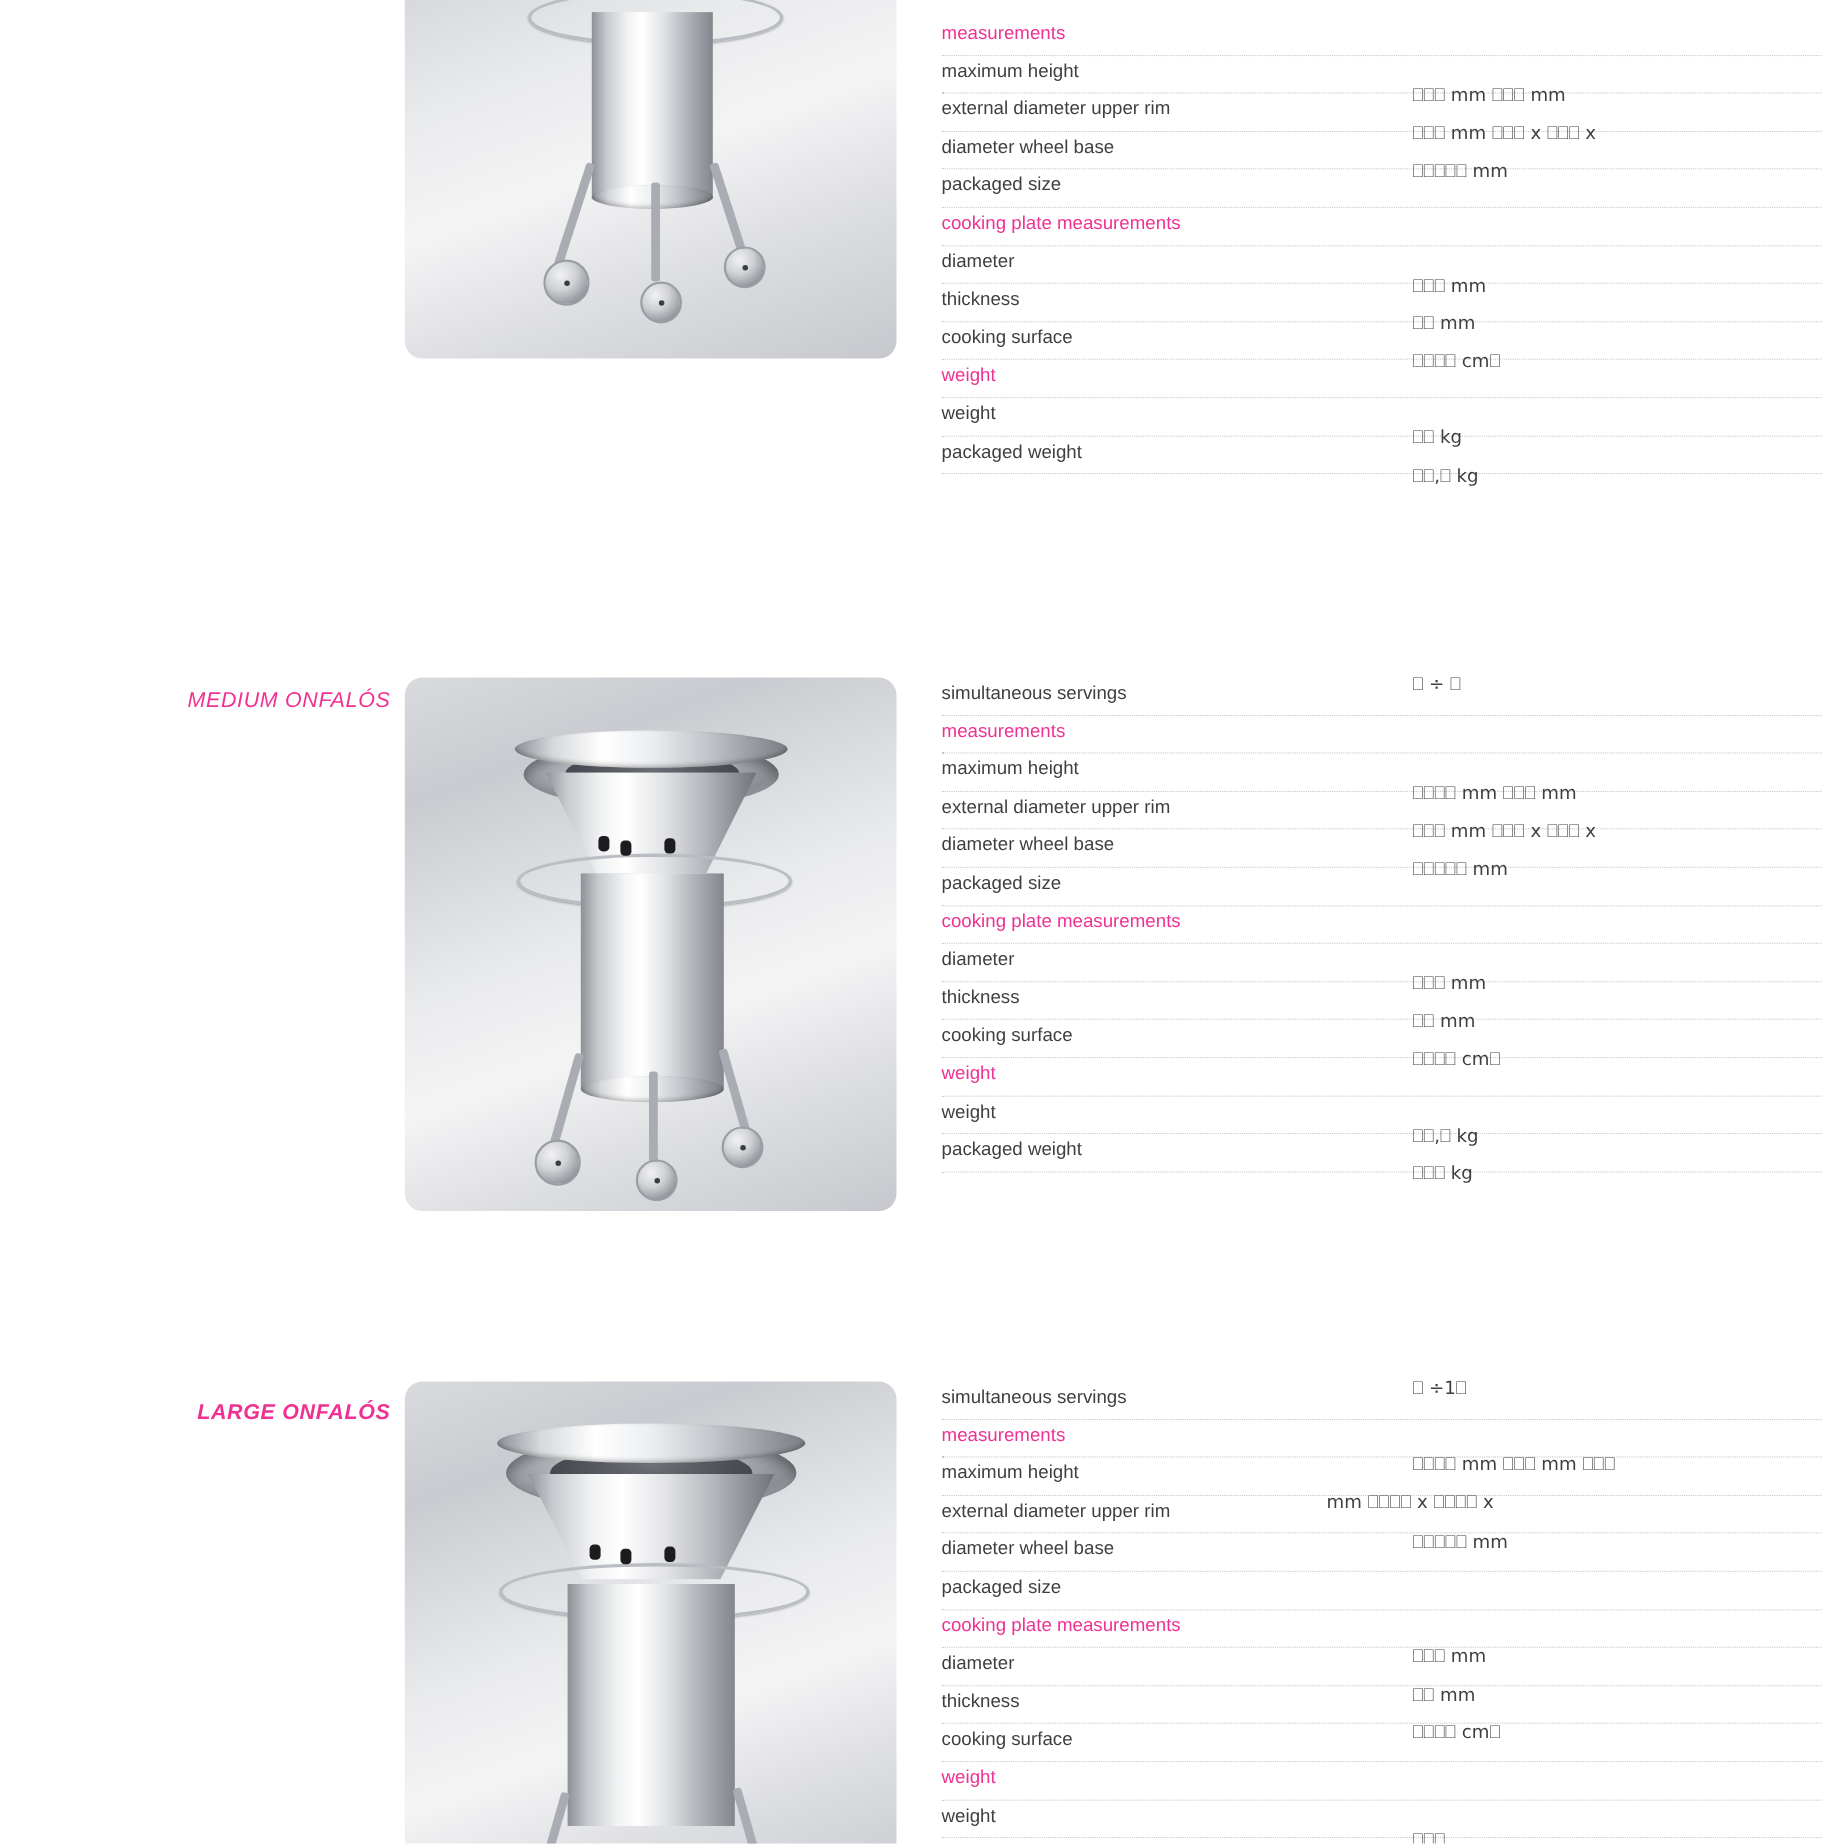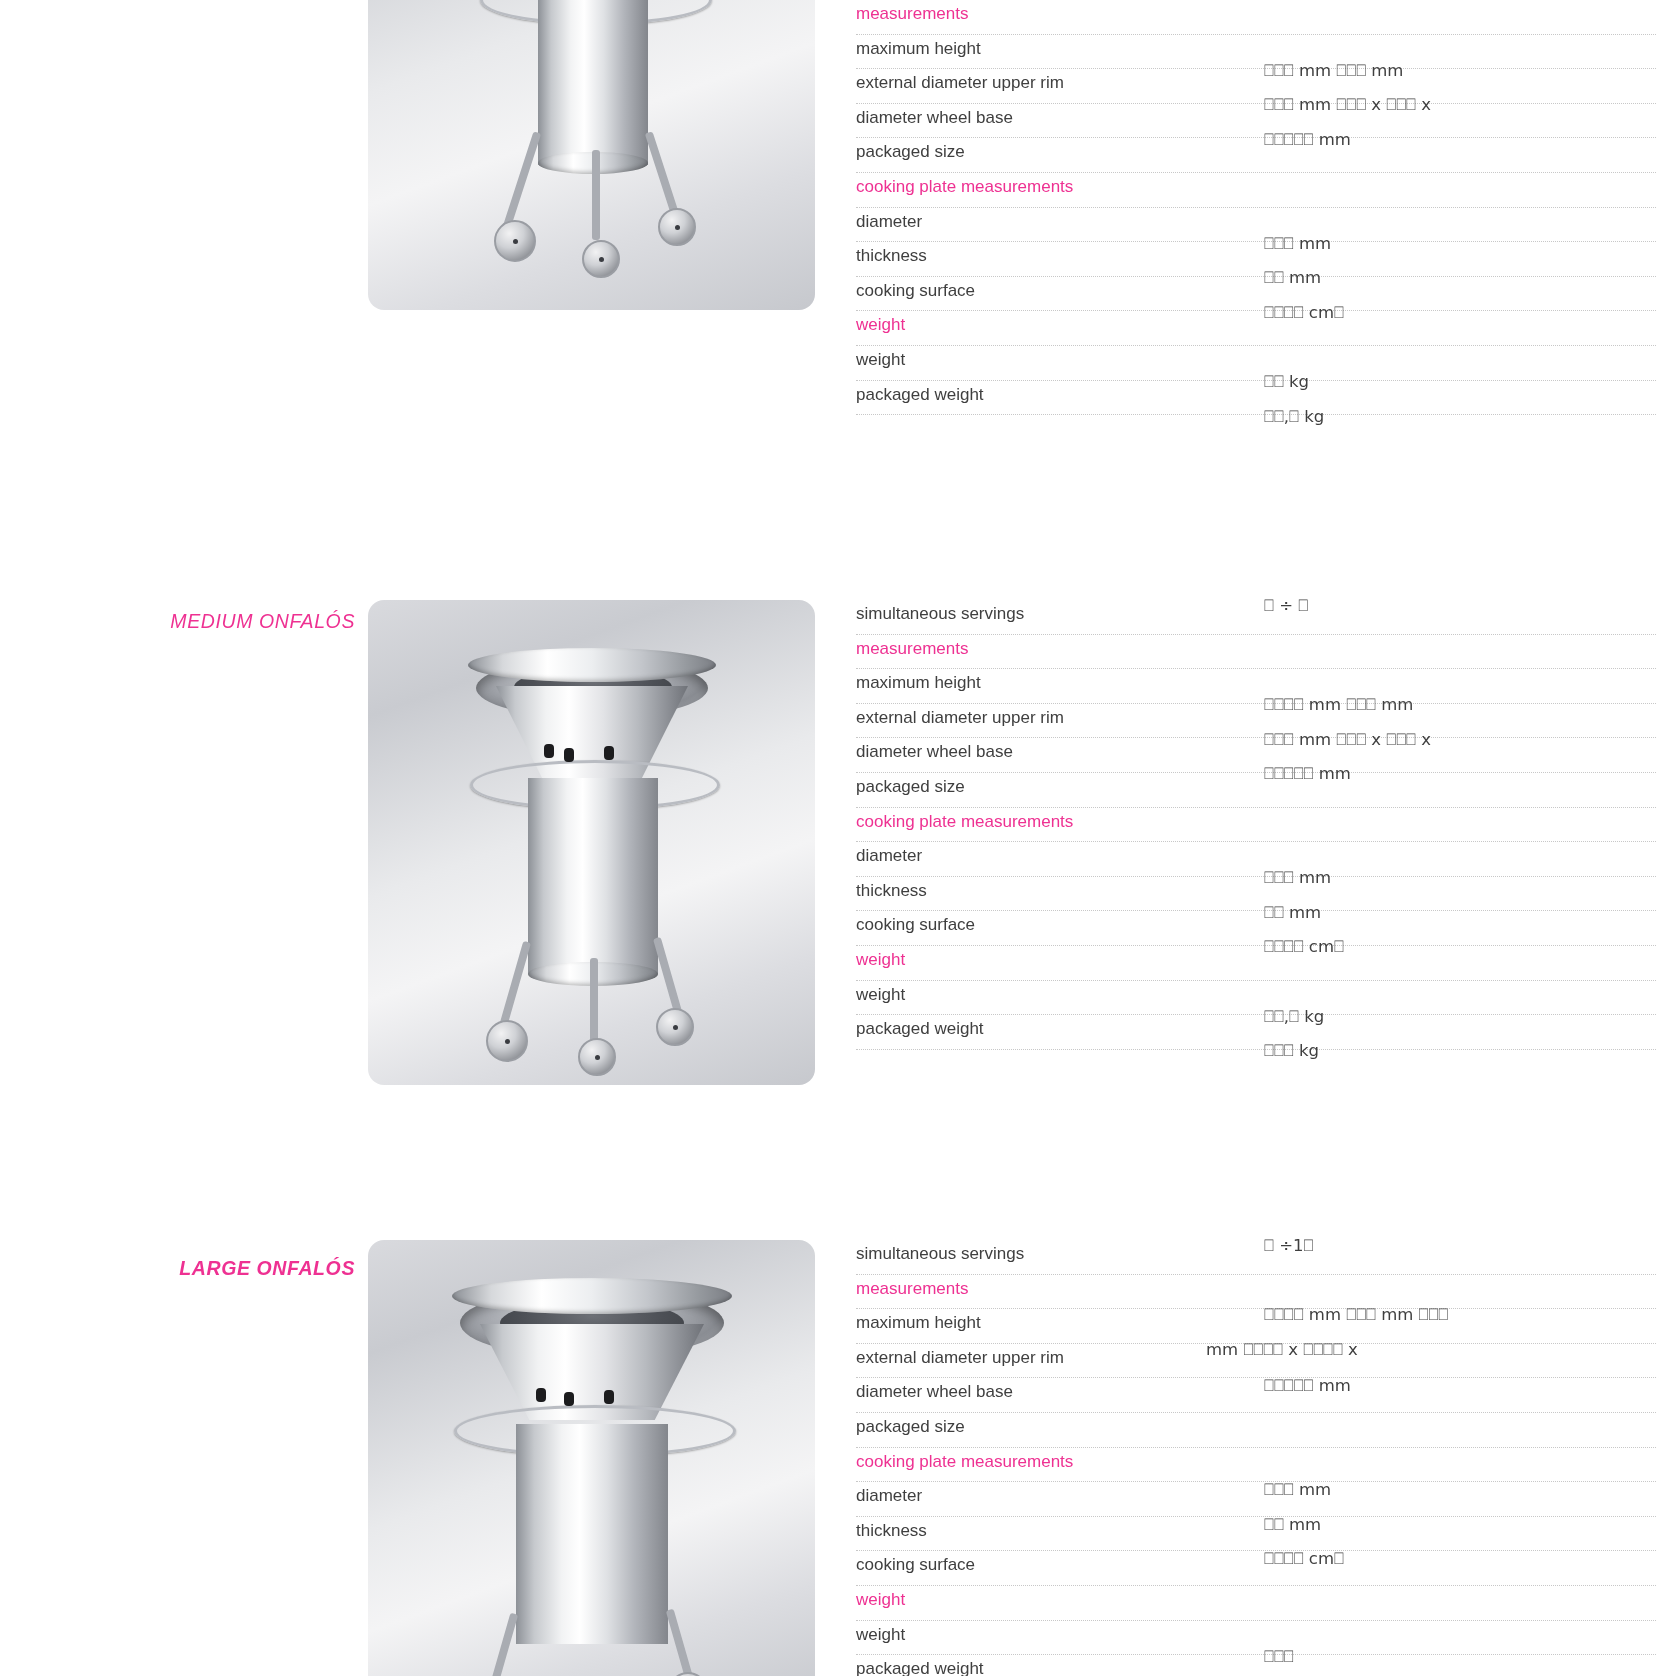--- a/index.html
+++ b/index.html
@@ -13,20 +13,21 @@
     font-family: "Liberation Sans", sans-serif;
     color: #333333;
     overflow: hidden;
     position: relative;
   }
 
   .page {
     position: relative;
     width: 1676px;
     height: 1239px;
+    margin-top: 16px;
   }
 
   
   .product {
     position: absolute;
     left: 0;
     width: 1676px;
   }
 
   .product-title {
@@ -124,21 +125,21 @@
   .spec-row .label {
     position: absolute;
     left: 0;
     top: 4px;
     font-size: 17px;
     color: #3f3f3f;
     white-space: nowrap;
   }
   .spec-row .value {
     position: absolute;
-    left: 408px;
+    left: 428px;
     top: 26px;
     font-size: 16.5px;
     color: #3f3f3f;
     white-space: nowrap;
   }
   .spec-row.section .label {
     color: #ee3192;
   }
 
   .glyph {

